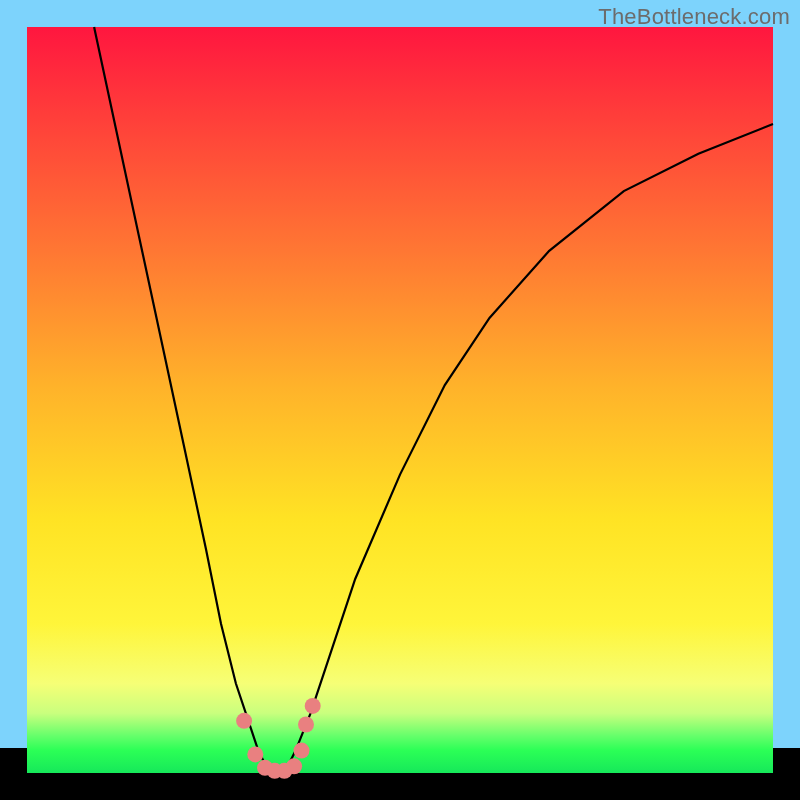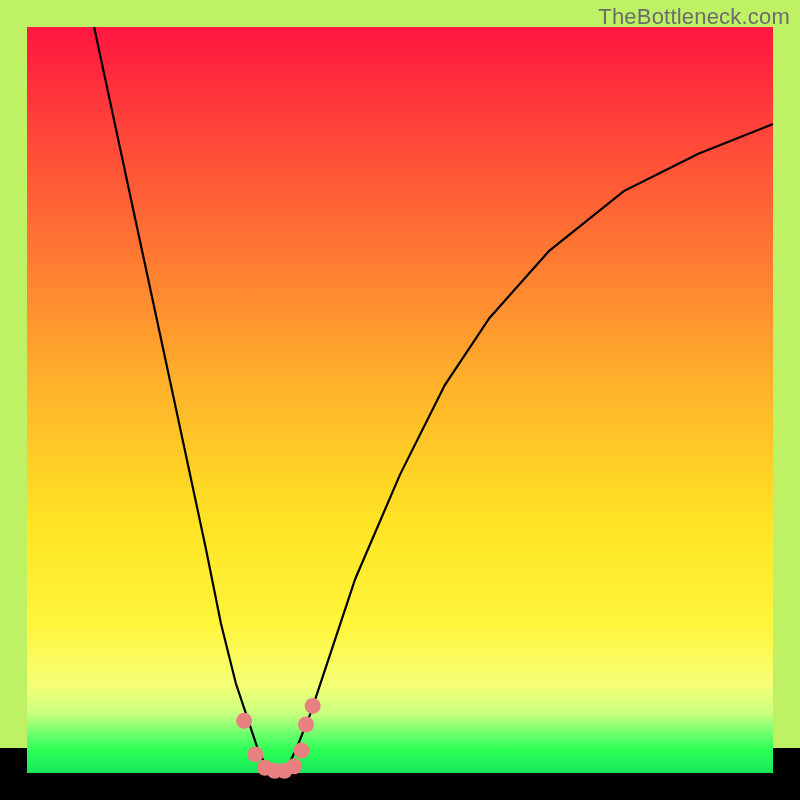--- a/index.html
+++ b/index.html
@@ -10,21 +10,21 @@
     background: #000;
     overflow: hidden;
     font-family: Arial, Helvetica, sans-serif;
   }
   .frame {
     position: absolute;
     left: 0;
     top: 0;
     width: 800px;
     height: 748px;
-    background: #bef264;
+    background: #7dd3fc;
   }
   .plot {
     position: absolute;
     left: 27px;
     top: 27px;
     width: 746px;
     height: 746px;
     
     background: linear-gradient(
       to bottom,

